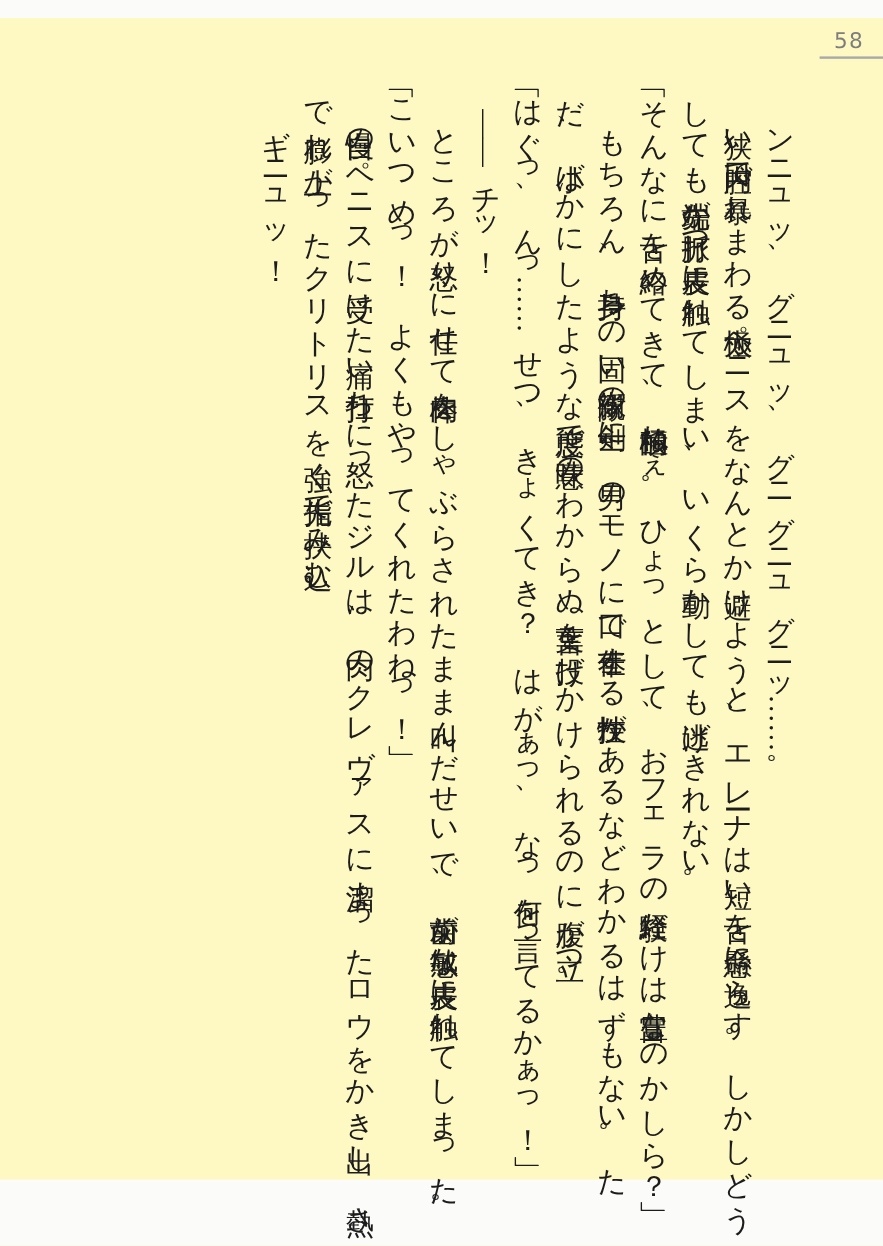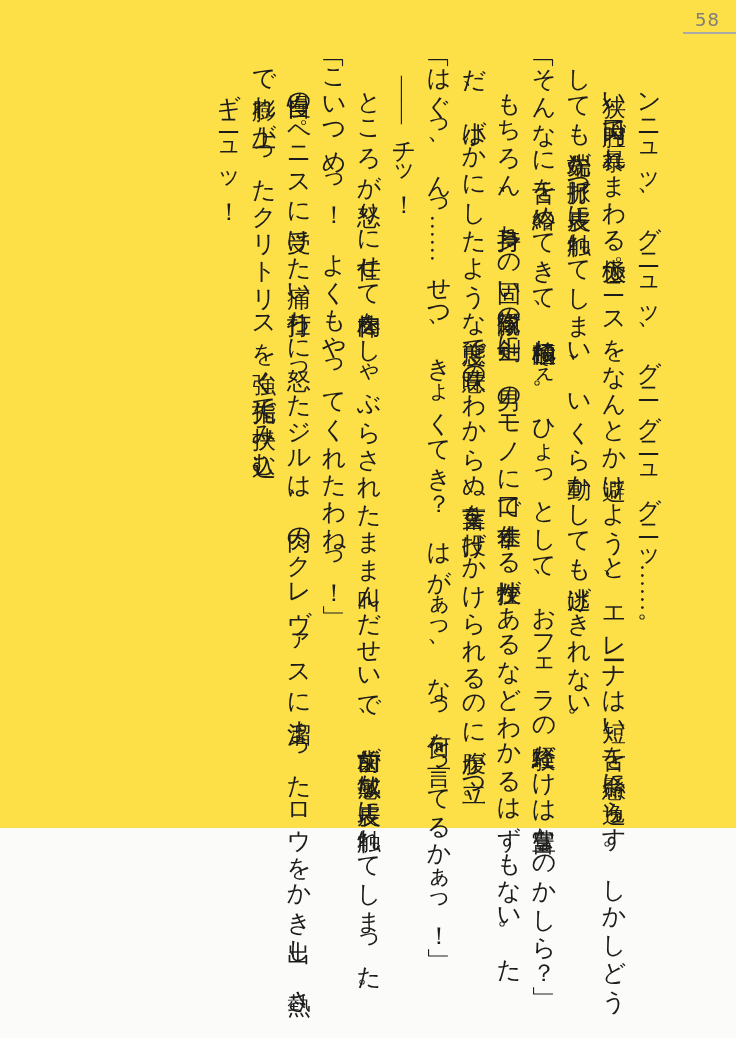--- a/index.html
+++ b/index.html
@@ -8,23 +8,24 @@
   }
   body {
     width: 736px;
     height: 1038px;
     background: #fbfbfa;
     overflow: hidden;
   }
   .page {
     position: relative;
     width: 736px;
-    height: 828px;
-    background: #fde047;
+    height: 968px;
+    background: #fef9c3;
     color: #1c1c1c;
+    margin-top: 15px;
   }
   .page-number {
     position: absolute;
     top: 9px;
     right: 16px;
     font-family: "DejaVu Sans", sans-serif;
     font-size: 18px;
     line-height: 1.2;
     letter-spacing: 1px;
     color: #7d7d7d;

